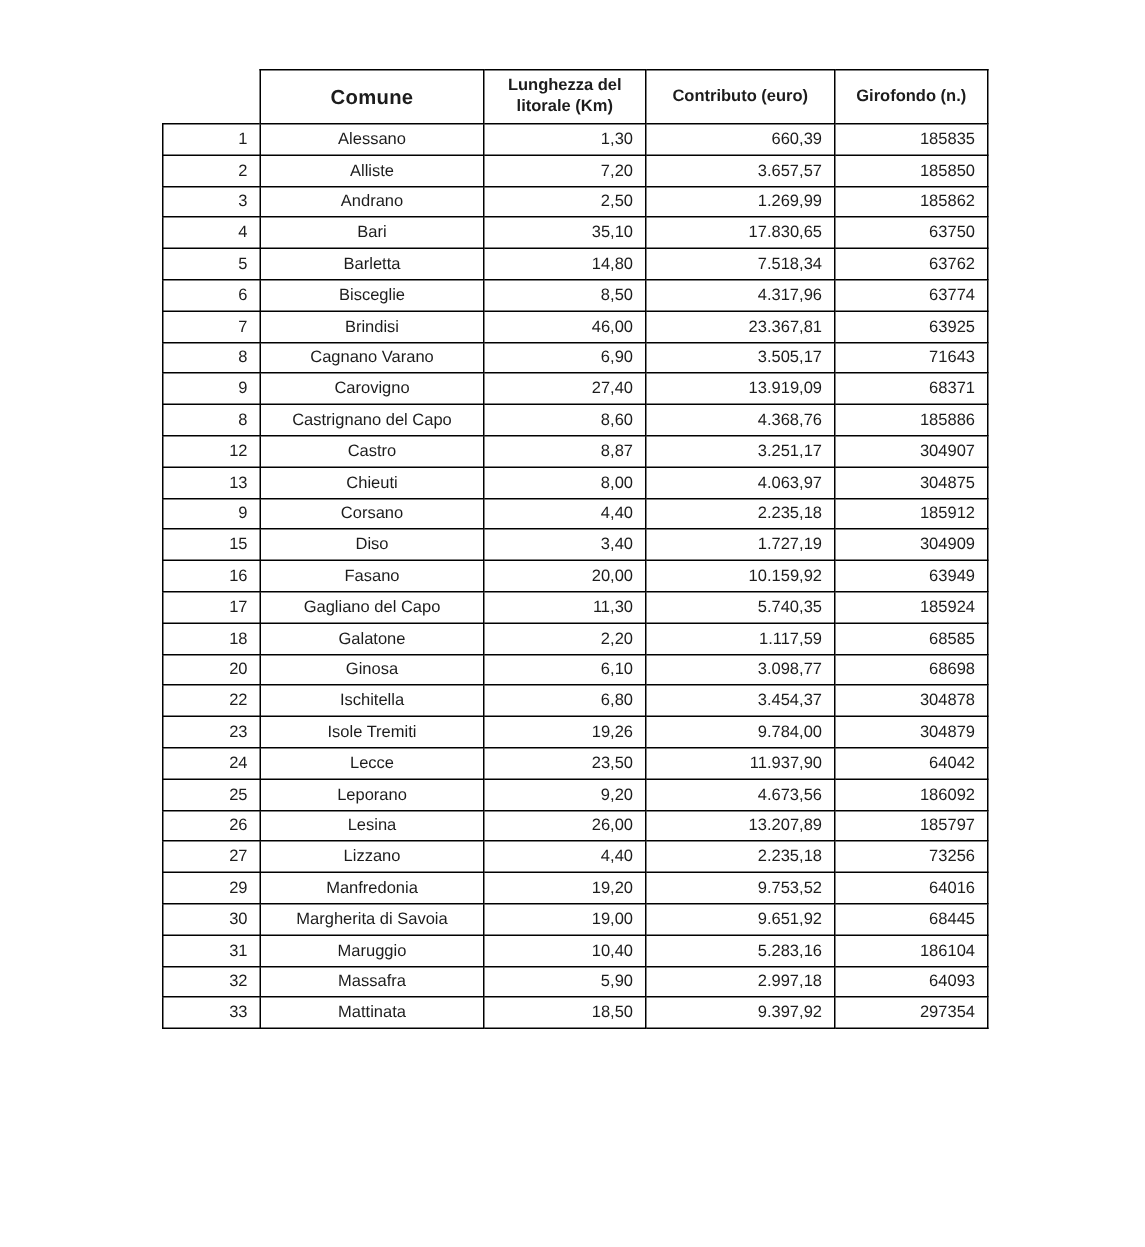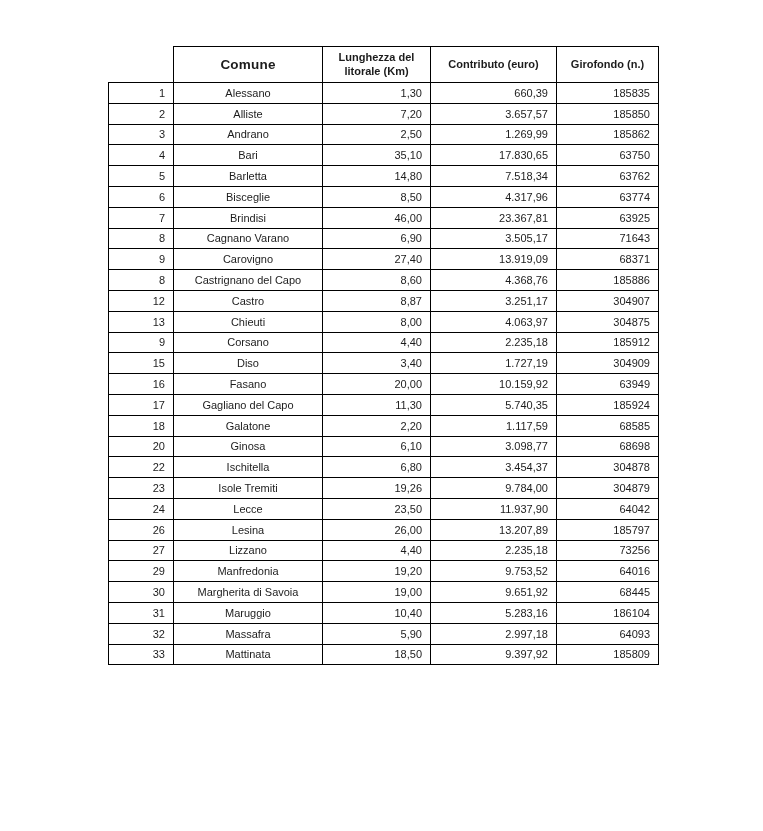--- a/index.html
+++ b/index.html
@@ -232,20 +232,27 @@
           <td class="val">304879</td>
         </tr>
         <tr>
           <td class="num">24</td>
           <td class="comune">Lecce</td>
           <td class="val">23,50</td>
           <td class="val">11.937,90</td>
           <td class="val">64042</td>
         </tr>
         <tr>
+          <td class="num">25</td>
+          <td class="comune">Leporano</td>
+          <td class="val">9,20</td>
+          <td class="val">4.673,56</td>
+          <td class="val">186092</td>
+        </tr>
+        <tr>
           <td class="num">26</td>
           <td class="comune">Lesina</td>
           <td class="val">26,00</td>
           <td class="val">13.207,89</td>
           <td class="val">185797</td>
         </tr>
         <tr>
           <td class="num">27</td>
           <td class="comune">Lizzano</td>
           <td class="val">4,40</td>
@@ -278,17 +285,17 @@
           <td class="comune">Massafra</td>
           <td class="val">5,90</td>
           <td class="val">2.997,18</td>
           <td class="val">64093</td>
         </tr>
         <tr>
           <td class="num">33</td>
           <td class="comune">Mattinata</td>
           <td class="val">18,50</td>
           <td class="val">9.397,92</td>
-          <td class="val">185809</td>
+          <td class="val">297354</td>
         </tr>
       </tbody>
   </table>
 </div>
 
 </body></html>

